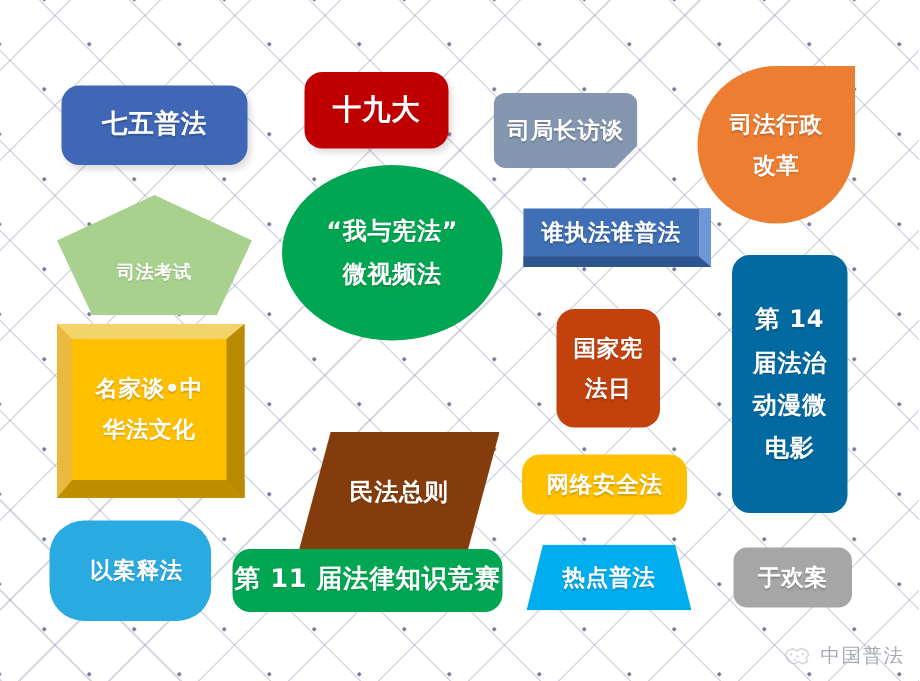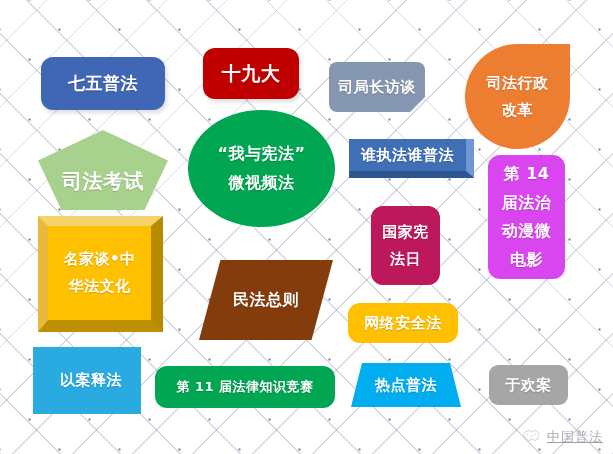--- a/index.html
+++ b/index.html
@@ -54,21 +54,21 @@
   .node .ln + .ln{margin-top:.55em;}
 
   
   .rounded-rect{border-radius:12px;}
   .rect{border-radius:12px;}
   .rrect-sm{border-radius:9px;}
   .pentagon{clip-path:polygon(50% 0%,100% 38%,82% 100%,18% 100%,0% 38%);}
   .oval{border-radius:50%;}
   .teardrop{border-radius:50% 0 50% 50%;}
   .pie-left{clip-path:path("M 108 78 L 108 0 A 82 56 0 1 0 108 78 Z");}
-  .parallelogram{clip-path:polygon(16% 0,100% 0,84% 100%,0 100%);}
+  .parallelogram{clip-path:polygon(16% 0,100% 0,84% 100%,0 100%);margin-top:28px;}
   .trapezoid{clip-path:polygon(10% 0,90% 0,100% 100%,0 100%);}
   .folded{clip-path:polygon(0 0,100% 0,100% 74%,86% 100%,0 100%);}
 
   
   .bevel3d{
     border-style:solid;
     border-width:10px 12px 12px 10px;
   }
   .bevel-slab{
     border-style:solid;
@@ -79,25 +79,24 @@
     position:absolute;right:0;bottom:0;width:0;height:0;
     border-left:15px solid transparent;
     border-bottom:15px solid #ffffff;
   }
   
   .sh{box-shadow:2px 3px 4px rgba(0,0,0,.13);}
 
   
   #watermark{
     position:absolute;right:10px;bottom:8px;
-    display:flex;align-items:flex-start;gap:6px;
+    display:flex;align-items:flex-end;gap:6px;
     color:#9aa0a8;font-size:13px;font-weight:normal;
     letter-spacing:1px;
     user-select:none;
-    text-decoration:underline;
   }
   #watermark .wm-text{color:#a6abb3;}
   #watermark svg{display:block;opacity:.6;}
 </style>
 </head>
 <body>
 
 <div id="canvas">
 
   <div id="bg-pattern"></div>
@@ -115,65 +114,65 @@
   <div class="node folded" style="left:329px;top:62px;width:96px;height:50px;background:#8496b0;font-size:15px;border-radius:8px;">
     <span class="ln">司局长访谈</span>
   <span class="fold-corner"></span>
     </div>
 
   <div class="node teardrop" style="left:465px;top:44px;width:105px;height:105px;background:#ed7d31;font-size:15px;">
     <span class="ln">司法行政</span>
     <span class="ln">改革</span>
   </div>
 
-  <div class="node pentagon" style="left:38px;top:130px;width:130px;height:80px;background:#a9d18e;font-size:20px;padding-top:22px;">
+  <div class="node pentagon" style="left:38px;top:130px;width:130px;height:80px;background:#a9d18e;font-size:12px;padding-top:22px;">
     <span class="ln">司法考试</span>
   </div>
 
   <div class="node oval" style="left:188px;top:110px;width:147px;height:117px;background:#00a651;font-size:16px;">
     <span class="ln">“我与宪法”</span>
     <span class="ln">微视频法</span>
   </div>
 
   <div class="node bevel-slab" style="left:349px;top:139px;width:125px;height:39px;background:#3f6fb5;font-size:15px;
               border-color:#2d558f #6f97d6 #2d558f #2d558f;">
     <span class="ln">谁执法谁普法</span>
   </div>
 
-  <div class="node rect" style="left:488px;top:155px;width:77px;height:124px;background:#d946ef;font-size:16px;">
+  <div class="node rect" style="left:488px;top:170px;width:77px;height:172px;background:#0369a1;font-size:16px;">
     <span class="ln">第 14</span>
     <span class="ln">届法治</span>
     <span class="ln">动漫微</span>
     <span class="ln">电影</span>
   </div>
 
-  <div class="node rect" style="left:371px;top:206px;width:69px;height:79px;background:#be185d;font-size:15px;">
+  <div class="node rect" style="left:371px;top:206px;width:69px;height:79px;background:#c2410c;font-size:15px;">
     <span class="ln">国家宪</span>
     <span class="ln">法日</span>
   </div>
 
   <div class="node bevel3d" style="left:38px;top:216px;width:125px;height:116px;background:#ffc000;font-size:15px;
               border-color:#f5d36b #b88a00 #c08f00 #e8b93c;">
     <span class="ln">名家谈•中</span>
     <span class="ln">华法文化</span>
   </div>
 
   <div class="node parallelogram" style="left:199px;top:260px;width:134px;height:80px;background:#843c0c;font-size:16px;">
     <span class="ln">民法总则</span>
   </div>
 
   <div class="node rect" style="left:348px;top:303px;width:110px;height:40px;background:#ffc000;font-size:15px;">
     <span class="ln">网络安全法</span>
   </div>
 
-  <div class="node pie-left" style="left:33px;top:347px;width:108px;height:67px;background:#29abe2;font-size:15px;padding-left:8px;">
+  <div class="node pie-left" style="left:33px;top:347px;width:108px;height:67px;background:#29abe2;font-size:15px;padding-left:8px;border-radius:23px;">
     <span class="ln">以案释法</span>
   </div>
 
-  <div class="node rect" style="left:155px;top:366px;width:180px;height:42px;background:#00a651;font-size:13px;">
+  <div class="node rect" style="left:155px;top:366px;width:180px;height:42px;background:#00a651;font-size:17px;">
     <span class="ln">第 11 届法律知识竞赛</span>
   </div>
 
   <div class="node trapezoid" style="left:351px;top:363px;width:110px;height:44px;background:#00aeef;font-size:15px;">
     <span class="ln">热点普法</span>
   </div>
 
   <div class="node rrect-sm" style="left:489px;top:365px;width:79px;height:40px;background:#a6a6a6;font-size:15px;">
     <span class="ln">于欢案</span>
   </div>

